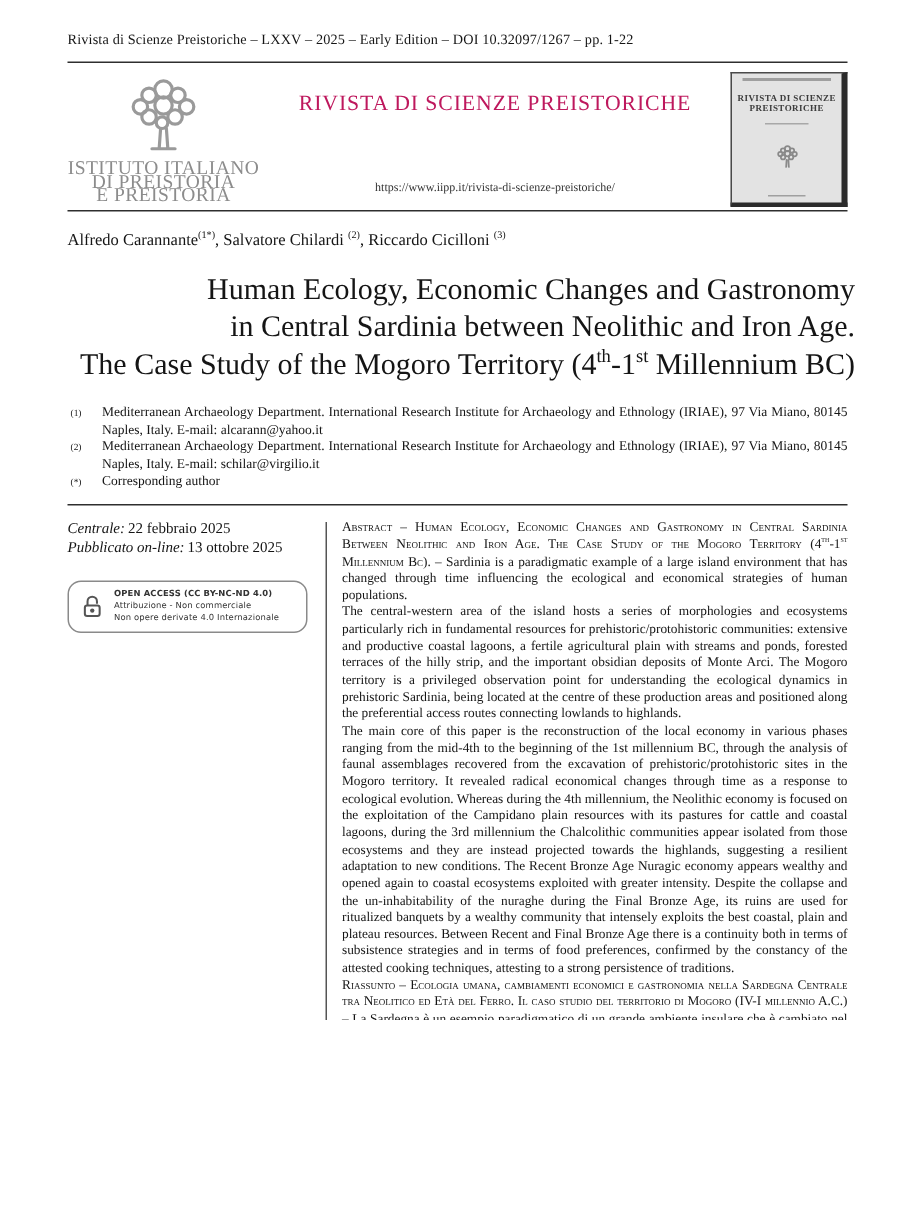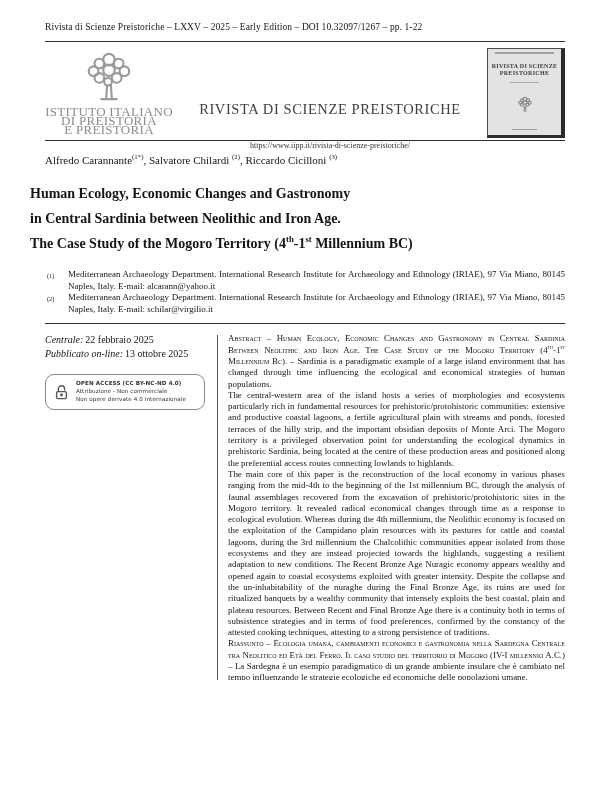--- a/index.html
+++ b/index.html
@@ -12,37 +12,37 @@
 
   hr.rule { border:none; border-top:1px solid #2e2e2e; margin:9px 35px 0 45px; }
   hr.rule-2 { border-top-width:1.5px; margin-top:2px; }
   hr.rule-3 { margin-top:8px; }
 
   .masthead { display:flex; align-items:flex-start; margin:6px 35px 0 45px; height:90px; }
   .logo-col { width:128px; text-align:center; padding-top:2px; }
   .logo-col svg { display:block; margin:0 auto; }
   .institute { margin-top:3px; font-size:13px; line-height:9px; letter-spacing:.3px; color:#8c8c8c; }
   .center-col { flex:1; text-align:center; padding-top:13px; }
-  .journal-title { font-size:14.5px; letter-spacing:.6px; color:#404040;margin-top:40px; }
-  .journal-url { margin-top:23px; font-size:8px; color:#333; text-decoration:none; display:inline-block; }
+  .journal-title { font-size:14.5px; letter-spacing:.6px; color:#be185d; }
+  .journal-url { margin-top:42px; font-size:8px; color:#333; text-decoration:none; display:inline-block; }
 
   .cover { width:78px; height:90px; background:#e3e3e3; border:1px solid #4a4a4a;
            border-right:4px solid #2b2b2b; border-bottom:3px solid #2b2b2b;
            padding-top:3px; text-align:center; flex:none; }
   .cover-microline { height:1.5px; background:#9f9f9f; margin:0 7px; }
   .cover-title { margin-top:9px; font-size:6px; line-height:7.5px; font-weight:bold;
                  letter-spacing:.3px; color:#3c3c3c; }
   .cover-sub { height:1px; background:#a8a8a8; margin:4px 22px 0; }
   .cover-emblem { margin-top:13px; }
   .cover-bottomline { height:1.5px; background:#a0a0a0; margin:12px 24px 0; }
 
   .authors { margin:13px 35px 0 45px; font-size:11px; }
   sup { font-size:62%; line-height:0; vertical-align:super; }
 
-  .title { margin:15px 30px 0; text-align:left; font-size:14px; line-height:25px; font-weight:700; }
+  .title { margin:15px 30px 0; text-align:right; font-size:20px; line-height:25px; font-weight:400; }
 
   .affiliations { margin:13px 35px 0 47px; font-size:9px; line-height:11.6px; }
   .aff-item { display:flex; }
   .aff-marker { width:21px; flex:none; font-size:6.3px; padding-top:1px; }
   .aff-text { flex:1; text-align:justify; }
 
   .columns { display:flex; margin:9px 35px 0 45px; align-items:stretch; }
   .left-col { width:162px; flex:none; font-size:10px; }
   .date-row { line-height:13.5px; }
   .date-label { font-style:italic; }
@@ -128,20 +128,24 @@
 
   <div class="affiliations">
     <div class="aff-item">
       <span class="aff-marker">(1)</span>
       <span class="aff-text">Mediterranean Archaeology Department. International Research Institute for Archaeology and Ethnology (IRIAE), 97 Via Miano, 80145 Naples, Italy. E-mail: alcarann@yahoo.it</span>
     </div>
     <div class="aff-item">
       <span class="aff-marker">(2)</span>
       <span class="aff-text">Mediterranean Archaeology Department. International Research Institute for Archaeology and Ethnology (IRIAE), 97 Via Miano, 80145 Naples, Italy. E-mail: schilar@virgilio.it</span>
     </div>
+    <div class="aff-item">
+      <span class="aff-marker">(*)</span>
+      <span class="aff-text">Corresponding author</span>
+    </div>
   </div>
   <hr class="rule rule-3">
 
   <div class="columns">
     <div class="left-col">
       <div class="date-row"><span class="date-label">Centrale:</span><span class="date-value">22 febbraio 2025</span></div>
       <div class="date-row"><span class="date-label">Pubblicato on-line:</span><span class="date-value">13 ottobre 2025</span></div>
 
       <div class="oa-badge">
         <svg width="17" height="17" viewBox="0 0 20 20">

